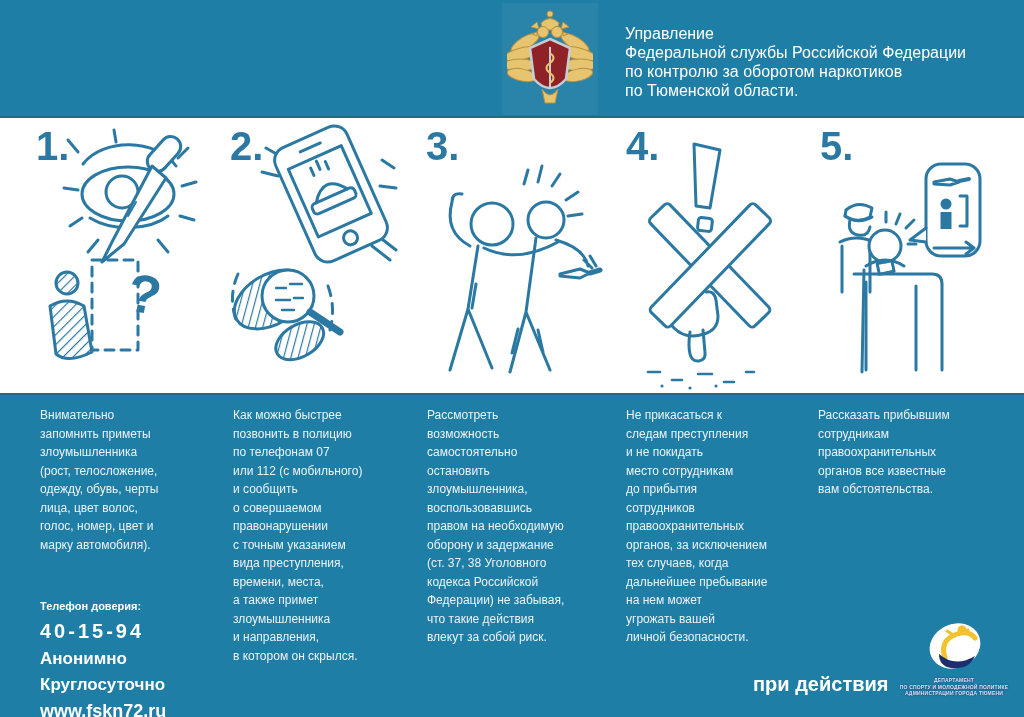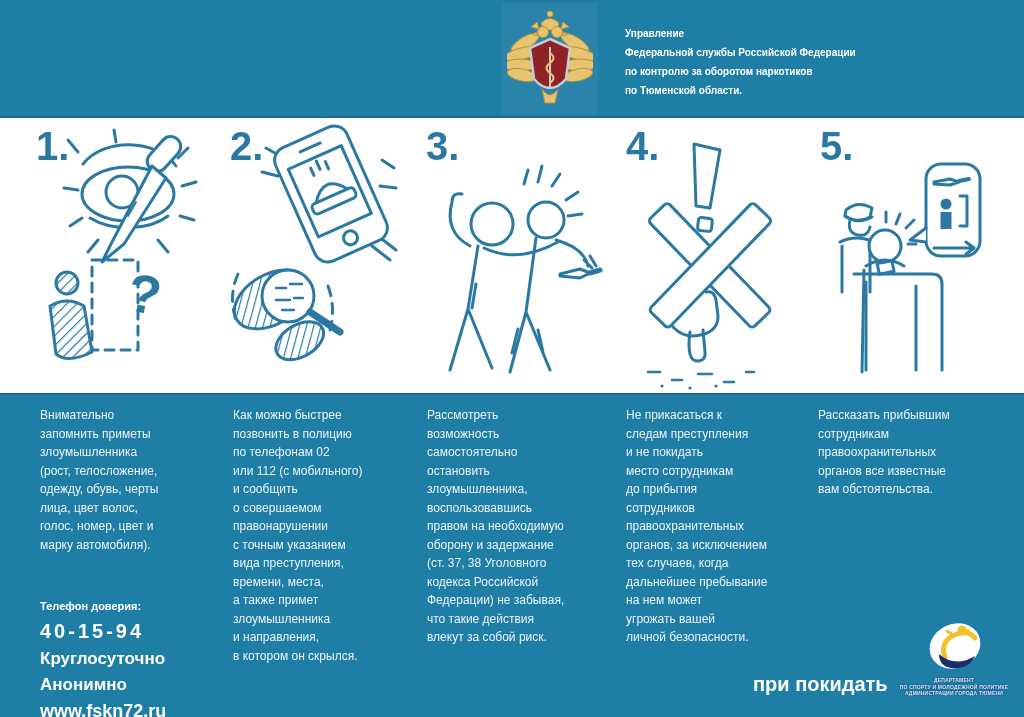--- a/index.html
+++ b/index.html
@@ -21,21 +21,21 @@
   .title {
     position:absolute; left:40px; top:16px; color:#ffffff;
     font-size:24px; font-weight:700; line-height:28px;
     white-space:pre-line; letter-spacing:.2px;
   }
   .emblem-box { position:absolute; left:502px; top:3px; width:96px; height:112px;
     background:rgba(255,255,255,.05); }
   .emblem-box svg { position:absolute; left:5px; top:4px; }
   .agency {
     position:absolute; left:625px; top:24px; color:#ffffff;
-    font-size:10px; font-weight:700; line-height:19px; white-space:pre-line;
+    font-size:16px; font-weight:400; line-height:19px; white-space:pre-line;
   }
   
   .step-fig { position:absolute; top:124px; width:200px; height:268px; }
   .step-fig svg { position:absolute; left:0; top:0; }
   .step-num {
     position:absolute; left:8px; top:0; color:#2b79a3;
     font-size:40px; font-weight:600; line-height:44px;
   }
   .f1{left:28px}.f2{left:222px}.f3{left:418px}.f4{left:612px}.f5{left:800px}
   .f4 .step-num{left:14px}.f5 .step-num{left:20px}
@@ -247,21 +247,21 @@
   <div class="step-text t1">Внимательно
 запомнить приметы
 злоумышленника
 (рост, телосложение,
 одежду, обувь, черты
 лица, цвет волос,
 голос, номер, цвет и
 марку автомобиля).</div>
   <div class="step-text t2">Как можно быстрее
 позвонить в полицию
-по телефонам 02
+по телефонам 07
 или 112 (с мобильного)
 и сообщить
 о совершаемом
 правонарушении
 с точным указанием
 вида преступления,
 времени, места,
 а также примет
 злоумышленника
 и направления,
@@ -294,26 +294,26 @@
 личной безопасности.</div>
   <div class="step-text t5">Рассказать прибывшим
 сотрудникам
 правоохранительных
 органов все известные
 вам обстоятельства.</div>
 
   <div class="contact">
     <div class="contact-label">Телефон доверия:</div>
     <div class="contact-phone">40-15-94</div>
+    <div class="contact-line">Анонимно</div>
     <div class="contact-line">Круглосуточно</div>
-    <div class="contact-line">Анонимно</div>
     <div class="contact-site">www.fskn72.ru</div>
   </div>
 
-  <div class="support-label">при покидать</div>
+  <div class="support-label">при действия</div>
 
   <div class="logo">
     <svg width="78" height="58" viewBox="0 0 78 58">
       <ellipse cx="40" cy="28" rx="26" ry="22" transform="rotate(-24 40 28)" fill="#ffffff"></ellipse>
       <circle cx="47" cy="12" r="4.5" fill="#f2c12e"></circle>
       <path d="M30,40 q-6,-18 12,-24 q12,-4 18,4" fill="none" stroke="#f2c12e" stroke-width="5" stroke-linecap="round"></path>
       <path d="M24,36 q16,14 36,2 q-6,14 -24,12 q-12,-2 -12,-14 z" fill="#1c2e6e"></path>
       <path d="M40,18 l-8,-5 M44,16 l9,-4" stroke="#f2c12e" stroke-width="3" stroke-linecap="round"></path>
     </svg>
     <div class="logo-text">ДЕПАРТАМЕНТ

